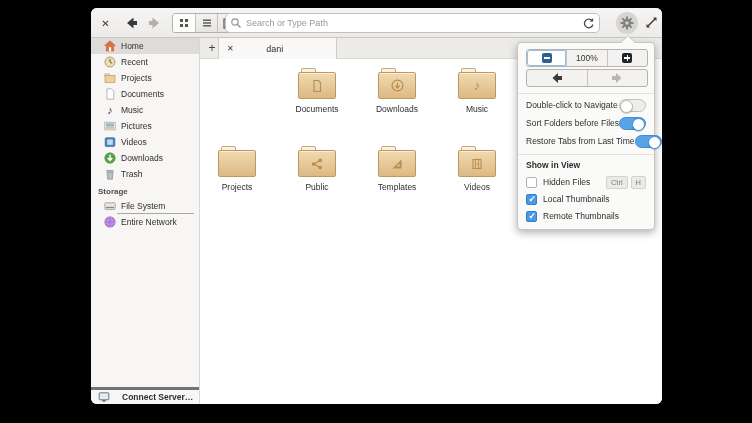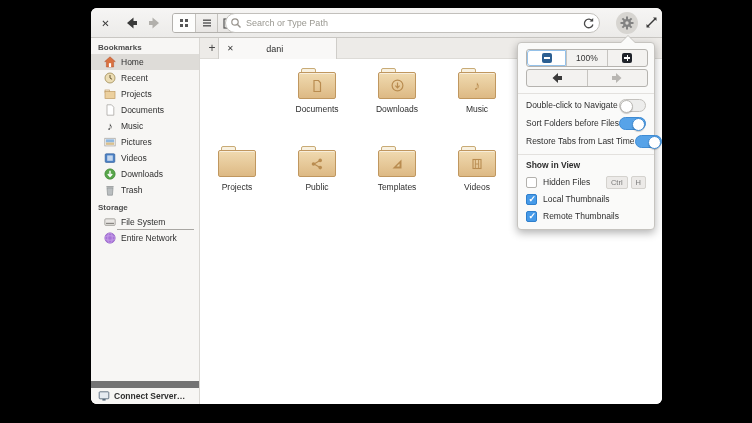--- a/index.html
+++ b/index.html
@@ -15,39 +15,39 @@
   .tb-close{position:absolute;left:7px;top:8px;width:15px;height:15px;border:none;background:none;
             color:#3a3a3a;font-size:10px;line-height:15px;text-align:center;padding:0;cursor:default;}
   .navbtn{position:absolute;top:5px;width:20px;height:20px;border:none;background:none;padding:2px;}
   .viewswitch{position:absolute;left:81px;top:5px;height:20px;display:flex;border:1px solid #b3b1ad;
               border-radius:3px;overflow:hidden;background:#f0efed;}
   .vseg{width:22px;height:18px;border:none;background:linear-gradient(#f3f2f0,#e8e6e4);
         display:flex;align-items:center;justify-content:center;padding:0;border-left:1px solid #c4c2be;}
   .vseg:first-child{border-left:none;}
   .vseg.active{background:#fdfdfc;}
   .searchbox{position:absolute;left:134px;top:5px;width:375px;height:20px;background:#fff;
-             border:1px solid #c2c0bc;border-radius:10px;display:flex;align-items:center;padding:0 4px;}
+             border:1px solid #c2c0bc;border-radius:5px;display:flex;align-items:center;padding:0 4px;}
   .searchbox input{flex:1;border:none;outline:none;font-size:9px;color:#444;background:transparent;padding:0 4px;}
   .searchbox input::placeholder{color:#9a9891;}
   .gearbtn{position:absolute;left:525px;top:4px;width:22px;height:22px;border-radius:50%;
            background:#d7d5d1;border:none;display:flex;align-items:center;justify-content:center;padding:0;}
   .fsbtn{position:absolute;left:552px;top:7px;width:17px;height:17px;border:none;background:none;padding:0;}
 
   
   .sidebar{position:absolute;left:0;top:30px;bottom:0;width:109px;background:#f7f6f4;
            border-right:1px solid #d9d7d3;}
   .shead{padding:5px 0 2px 7px;font-size:8px;font-weight:bold;color:#4d4d4d;}
   .srow{position:relative;display:flex;align-items:center;height:16px;padding-left:13px;gap:5px;}
   .srow.selected{background:#dedcd8;}
   .slabel{font-size:8.5px;color:#2e2e2e;white-space:nowrap;}
   .sic{width:12px;height:12px;display:flex;align-items:center;justify-content:center;flex:0 0 12px;}
   .musicglyph{font-size:11px;color:#3c3c3c;line-height:12px;}
   .fsline{position:absolute;left:26px;right:5px;bottom:0;height:1px;background:#a9a7a3;}
-  .connect{position:absolute;left:0;right:0;bottom:0;height:23px;border-top:7px solid #737373;
-           background:#f7f6f4;display:flex;align-items:center;gap:4px;padding-left:7px;border-radius:0 0 0 6px;}
+  .connect{position:absolute;left:0;right:0;bottom:0;height:17px;border-top:3px solid #737373;
+           background:#f7f6f4;display:flex;align-items:center;gap:12px;padding-left:7px;border-radius:0 0 0 6px;}
   .connect .slabel{font-weight:bold;}
 
   
   .main{position:absolute;left:109px;top:30px;right:0;bottom:0;background:#fff;}
   .tabbar{position:absolute;left:0;top:0;right:0;height:21px;background:#edebe8;
           border-bottom:1px solid #dddbd7;}
   .newtab{position:absolute;left:4px;top:2px;width:16px;height:16px;border:none;background:none;
           font-size:12px;color:#444;padding:0;line-height:16px;}
   .tab{position:absolute;left:18px;top:0;width:119px;height:21px;background:#f9f8f7;
        border-left:1px solid #cfcdc9;border-right:1px solid #cfcdc9;display:flex;align-items:center;}
@@ -172,21 +172,20 @@
     <button class="fsbtn">
       <svg width="15" height="15" viewBox="0 0 15 15">
         <line x1="4" y1="11" x2="11" y2="4" stroke="#3a3a3a" stroke-width="1.4"></line>
         <path d="M9 2.5 H12.5 V6 Z" fill="#3a3a3a"></path>
         <path d="M6 12.5 H2.5 V9 Z" fill="#3a3a3a"></path>
             </svg>
     </button>
   </div>
 
   <div class="sidebar">
-    <div class="shead">Bookmarks</div>
 
     <div class="srow selected">
       <span class="sic">
         <svg width="12" height="12" viewBox="0 0 12 12">
           <path d="M6 0.8 L11.3 5.6 H9.6 V11 H2.4 V5.6 H0.7 Z" fill="#d97140" stroke="#b4502a" stroke-width="0.5"></path>
           <rect x="4.9" y="7.2" width="2.2" height="3.8" fill="#fff"></rect>
               </svg>
             </span>
       <span class="slabel">Home</span>
     </div>

